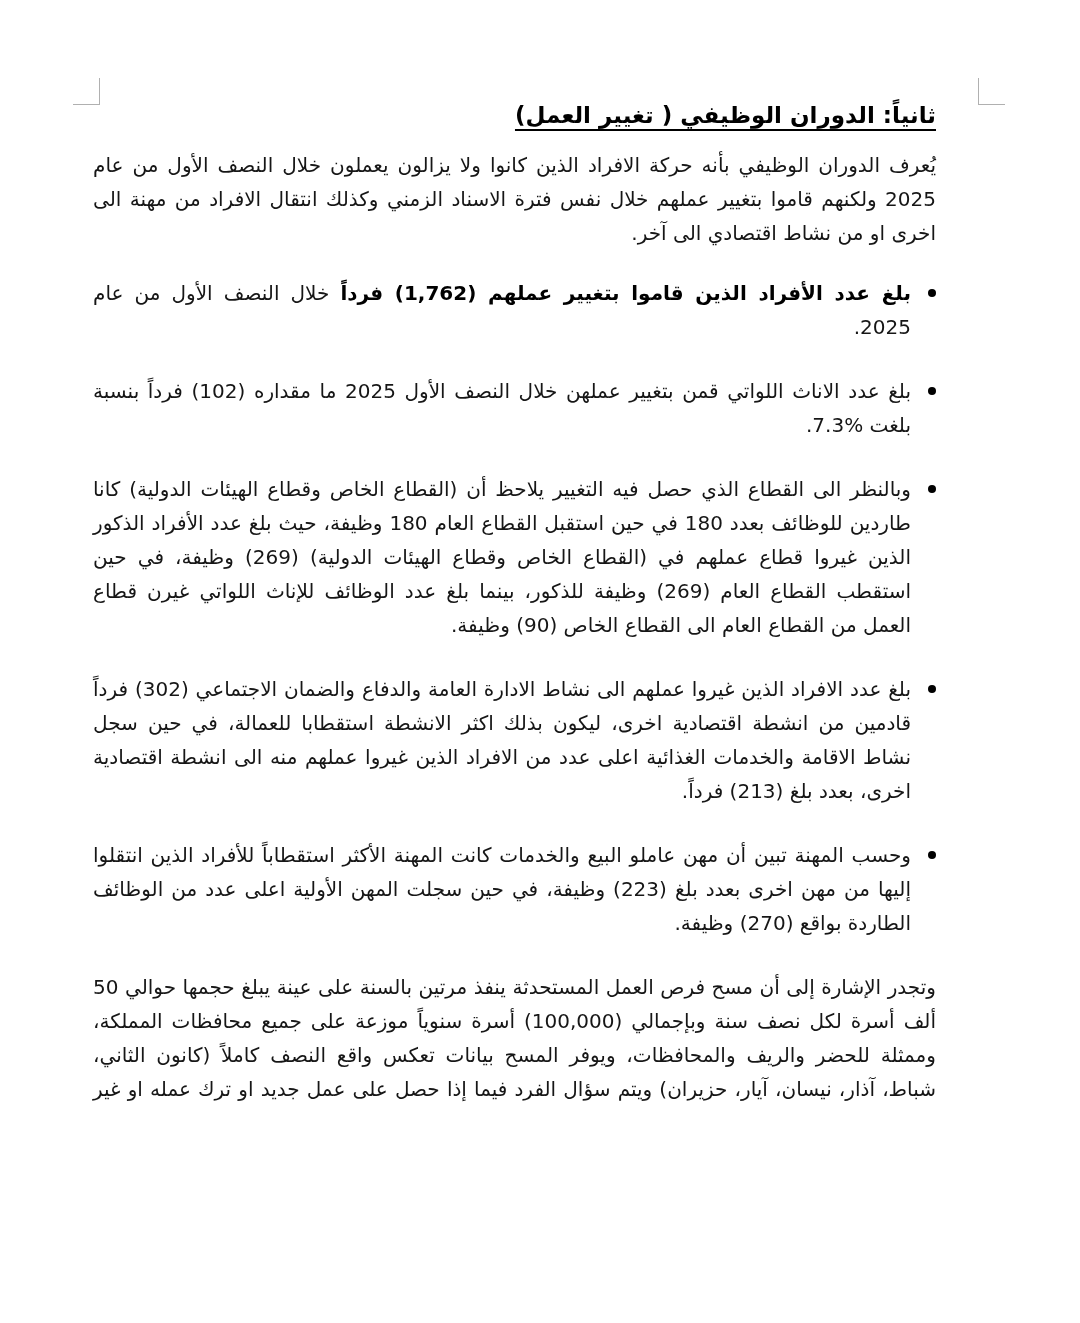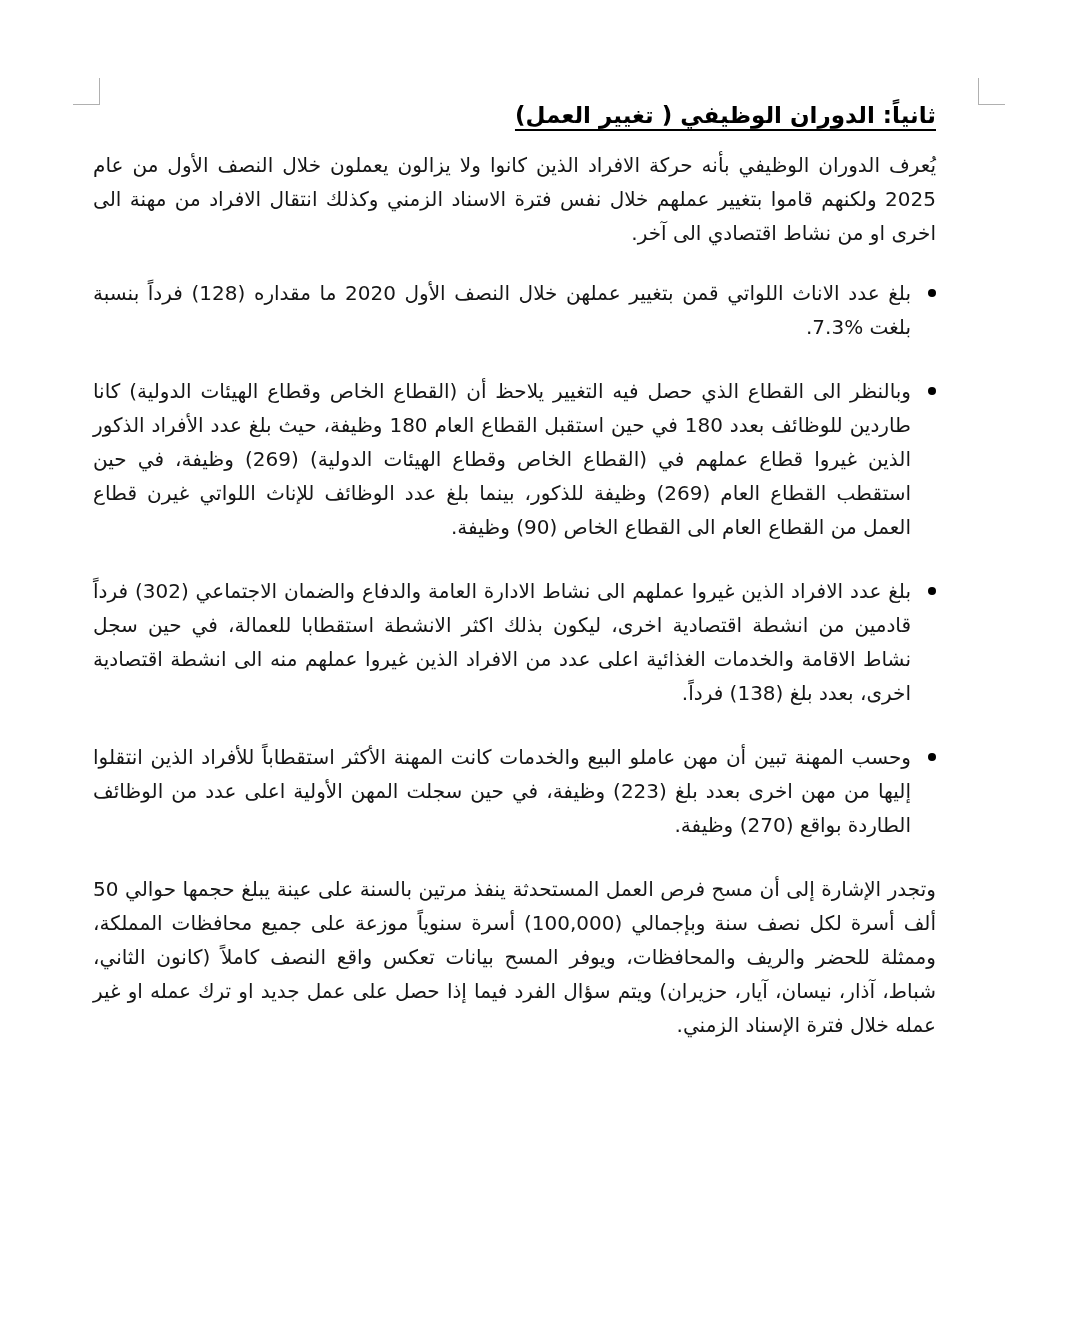--- a/index.html
+++ b/index.html
@@ -97,35 +97,39 @@
   <div class="corner corner-right"></div>
 
   <div class="content">
 
     <h1 class="title">ثانياً: الدوران الوظيفي ( تغيير العمل)</h1>
 
     <p class="para">يُعرف الدوران الوظيفي بأنه حركة الافراد الذين كانوا ولا يزالون يعملون خلال النصف الأول من عام 2025 ولكنهم قاموا بتغيير عملهم خلال نفس فترة الاسناد الزمني وكذلك انتقال الافراد من مهنة الى اخرى او من نشاط اقتصادي الى آخر.</p>
 
     <ul class="bullets">
 
+      <li>
+        <span class="marker"></span>
+        <span class="btext"><b>بلغ عدد الأفراد الذين قاموا بتغيير عملهم (1,762) فرداً</b><span> خلال النصف الأول من عام 2025.</span></span>
+      </li>
 
 
       <li>
         <span class="marker"></span>
-        <span class="btext">بلغ عدد الاناث اللواتي قمن بتغيير عملهن خلال النصف الأول 2020 ما مقداره (128) فرداً بنسبة بلغت %7.3.</span>
+        <span class="btext">بلغ عدد الاناث اللواتي قمن بتغيير عملهن خلال النصف الأول 2025 ما مقداره (102) فرداً بنسبة بلغت %7.3.</span>
       </li>
 
       <li>
         <span class="marker"></span>
         <span class="btext">وبالنظر الى القطاع الذي حصل فيه التغيير يلاحظ أن (القطاع الخاص وقطاع الهيئات الدولية) كانا طاردين للوظائف بعدد 180 في حين استقبل القطاع العام 180 وظيفة، حيث بلغ عدد الأفراد الذكور الذين غيروا قطاع عملهم في (القطاع الخاص وقطاع الهيئات الدولية)  (269) وظيفة، في حين استقطب القطاع العام (269) وظيفة للذكور، بينما بلغ عدد الوظائف للإناث اللواتي غيرن قطاع العمل من القطاع العام الى القطاع الخاص (90) وظيفة.</span>
       </li>
 
       <li>
         <span class="marker"></span>
-        <span class="btext">بلغ عدد الافراد الذين غيروا عملهم الى نشاط الادارة العامة والدفاع والضمان الاجتماعي (302) فرداً قادمين من انشطة اقتصادية اخرى، ليكون بذلك اكثر الانشطة استقطابا للعمالة، في حين سجل نشاط الاقامة والخدمات الغذائية اعلى عدد من الافراد الذين غيروا عملهم منه الى انشطة اقتصادية اخرى، بعدد بلغ (138) فرداً.</span>
+        <span class="btext">بلغ عدد الافراد الذين غيروا عملهم الى نشاط الادارة العامة والدفاع والضمان الاجتماعي (302) فرداً قادمين من انشطة اقتصادية اخرى، ليكون بذلك اكثر الانشطة استقطابا للعمالة، في حين سجل نشاط الاقامة والخدمات الغذائية اعلى عدد من الافراد الذين غيروا عملهم منه الى انشطة اقتصادية اخرى، بعدد بلغ (213) فرداً.</span>
       </li>
 
       <li>
         <span class="marker"></span>
         <span class="btext">وحسب المهنة تبين أن مهن عاملو البيع والخدمات كانت المهنة الأكثر استقطاباً للأفراد الذين انتقلوا إليها من مهن اخرى بعدد بلغ (223) وظيفة، في حين سجلت المهن الأولية اعلى عدد من الوظائف الطاردة بواقع (270) وظيفة.</span>
       </li>
 
     </ul>
 
     <p class="closing">وتجدر الإشارة إلى أن مسح فرص العمل المستحدثة ينفذ مرتين بالسنة على عينة يبلغ حجمها حوالي 50 ألف أسرة لكل نصف سنة وبإجمالي (100,000) أسرة سنوياً موزعة على جميع محافظات المملكة، وممثلة للحضر والريف والمحافظات، ويوفر المسح بيانات تعكس واقع النصف كاملاً (كانون الثاني، شباط، آذار، نيسان، آيار، حزيران) ويتم سؤال الفرد فيما إذا حصل على عمل جديد او ترك عمله او غير عمله خلال فترة الإسناد الزمني.</p>

